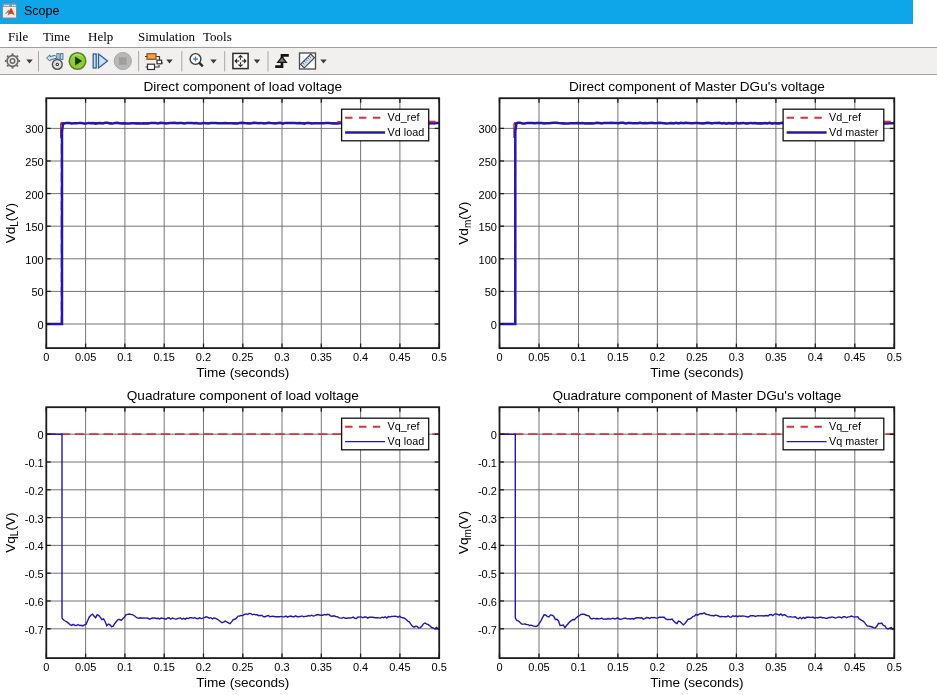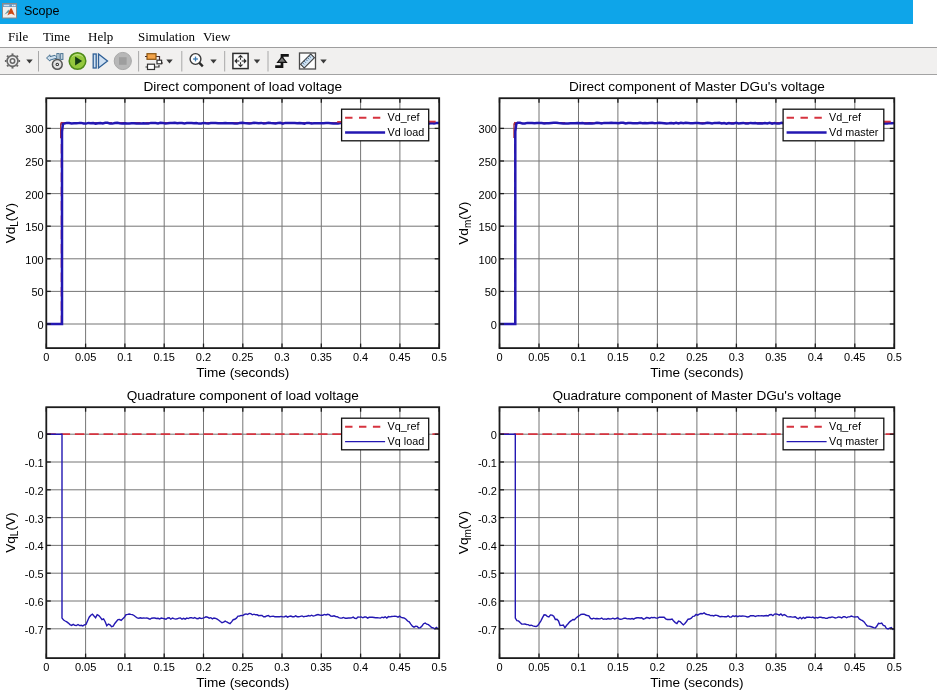--- a/index.html
+++ b/index.html
@@ -380,21 +380,21 @@
 <path d="M2.5,11.5 L6.5,6.5 L7.5,9 Z" fill="#6c9a9d"></path>
 <path d="M5.5,12.5 C6.5,9.5 8,5.5 9.2,5 C10.2,5.8 11.5,9.5 12.8,12.5 C11,11.4 9.8,10.8 9,10.8 C8.2,10.8 7,11.5 5.5,12.5 Z" fill="#cc4a16"></path>
 </svg>
 <span id="ttext">Scope</span>
 </div>
 <div id="menubar">
 <span class="mi" style="left:8px">File</span>
 <span class="mi" style="left:43px">Time</span>
 <span class="mi" style="left:88px">Help</span>
 <span class="mi" style="left:138px">Simulation</span>
-<span class="mi" style="left:203px">View</span>
+<span class="mi" style="left:203px">Tools</span>
 </div>
 <div id="toolbar">
 <svg width="937" height="26" viewBox="0 47.5 937 26" style="position:absolute;left:0;top:0">
 <g transform="translate(12.5,60.5)">
 <g fill="none" stroke="#686868" stroke-width="1.6">
 <circle r="5.4" fill="#ececec"></circle>
             <circle r="2.2" fill="#fbfbfb"></circle>
           </g>
 <g stroke="#686868" stroke-width="2.0">
 <line x1="0" y1="-6" x2="0" y2="-7.6"></line>

